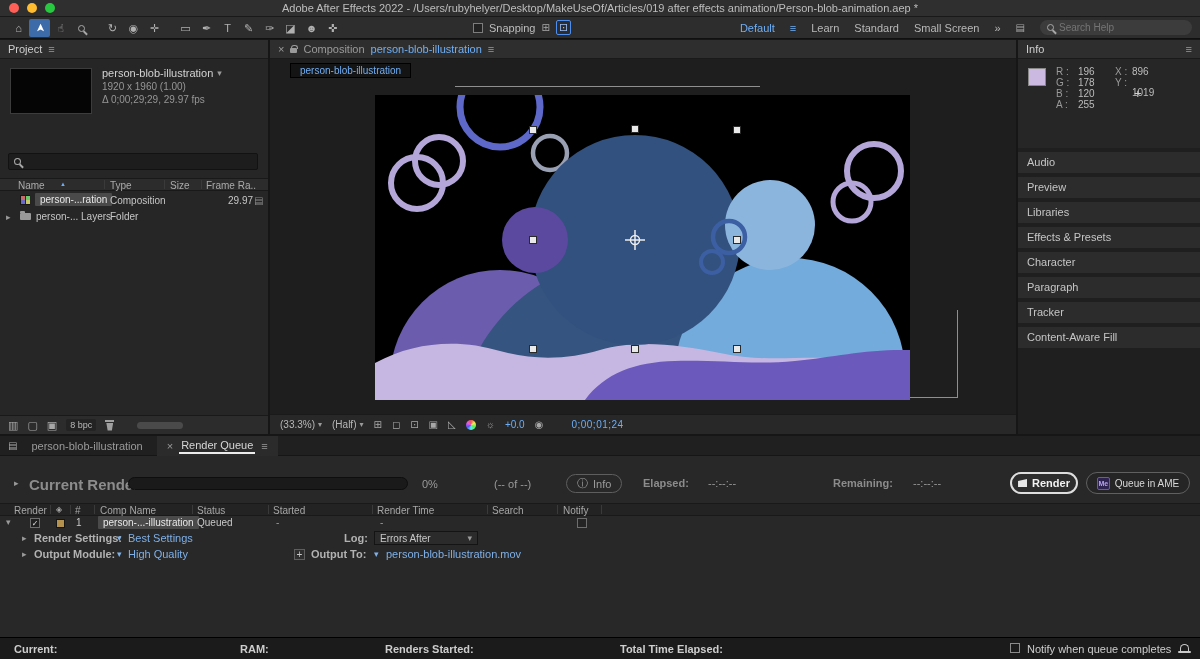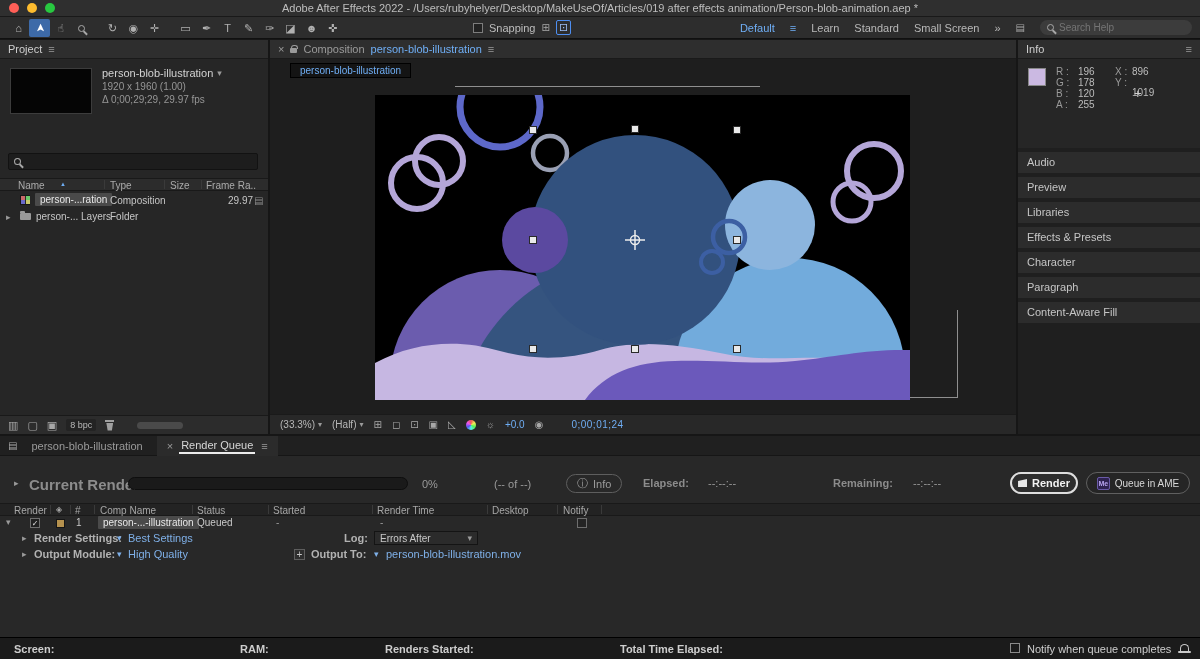--- a/index.html
+++ b/index.html
@@ -315,20 +315,21 @@
         <span class="xhair" style="left:116px;top:27px">+</span>
       </div>
     </div>
     <div style="margin-top:4px">
       <div class="rbar">Audio</div>
       <div class="rbar">Preview</div>
       <div class="rbar">Libraries</div>
       <div class="rbar">Effects &amp; Presets</div>
       <div class="rbar">Character</div>
       <div class="rbar">Paragraph</div>
+      <div class="rbar">Tracker</div>
       <div class="rbar">Content-Aware Fill</div>
     </div>
   </div>
 
   <div class="rq">
     <div class="rq-tabs">
       <span class="vicon">▤</span>
       <span class="rq-tab-inactive">person-blob-illustration</span>
       <div class="rq-tab-active">
         <span class="pmenu">×</span>
@@ -360,21 +361,21 @@
     </div>
 
     <div class="rq-hdr">
       <span class="abs" style="left:14px;top:1px">Render</span>
       <span class="abs" style="left:56px;top:1px;font-size:8px">◈</span>
       <span class="abs" style="left:75px;top:1px">#</span>
       <span class="abs" style="left:100px;top:1px">Comp Name</span>
       <span class="abs" style="left:197px;top:1px">Status</span>
       <span class="abs" style="left:273px;top:1px">Started</span>
       <span class="abs" style="left:377px;top:1px">Render Time</span>
-      <span class="abs" style="left:492px;top:1px">Desktop</span>
+      <span class="abs" style="left:492px;top:1px">Search</span>
       <span class="abs" style="left:563px;top:1px">Notify</span>
       <span class="cdiv" style="left:50px"></span>
       <span class="cdiv" style="left:70px"></span>
       <span class="cdiv" style="left:94px"></span>
       <span class="cdiv" style="left:192px"></span>
       <span class="cdiv" style="left:268px"></span>
       <span class="cdiv" style="left:372px"></span>
       <span class="cdiv" style="left:487px"></span>
       <span class="cdiv" style="left:557px"></span>
       <span class="cdiv" style="left:601px"></span>
@@ -403,21 +404,21 @@
     <span class="abs twirl" style="left:22px;top:113px">▸</span>
     <span class="abs rqlbl" style="left:34px;top:112px;color:#b2b2b2">Output Module:</span>
     <span class="abs link" style="left:117px;top:113px;font-size:9px">▾</span>
     <span class="abs link" style="left:128px;top:112px">High Quality</span>
     <span class="plusbox">+</span>
     <span class="abs rqlbl" style="left:311px;top:112px;color:#b2b2b2">Output To:</span>
     <span class="abs link" style="left:374px;top:113px;font-size:9px">▾</span>
     <span class="abs link" style="left:386px;top:112px">person-blob-illustration.mov</span>
 
     <div class="sbar">
-      <span class="sb-lbl" style="left:14px">Screen:</span>
+      <span class="sb-lbl" style="left:14px">Current:</span>
       <span class="sb-lbl" style="left:240px">RAM:</span>
       <span class="sb-lbl" style="left:385px">Renders Started:</span>
       <span class="sb-lbl" style="left:620px">Total Time Elapsed:</span>
       <span class="qcb" style="left:1010px;top:5px;background:transparent;border-color:#8a8a8a"></span>
       <span class="abs" style="left:1027px;top:5px;color:#cdcdcd">Notify when queue completes</span>
       <span class="bell"></span>
     </div>
   </div>
 
 </div>

